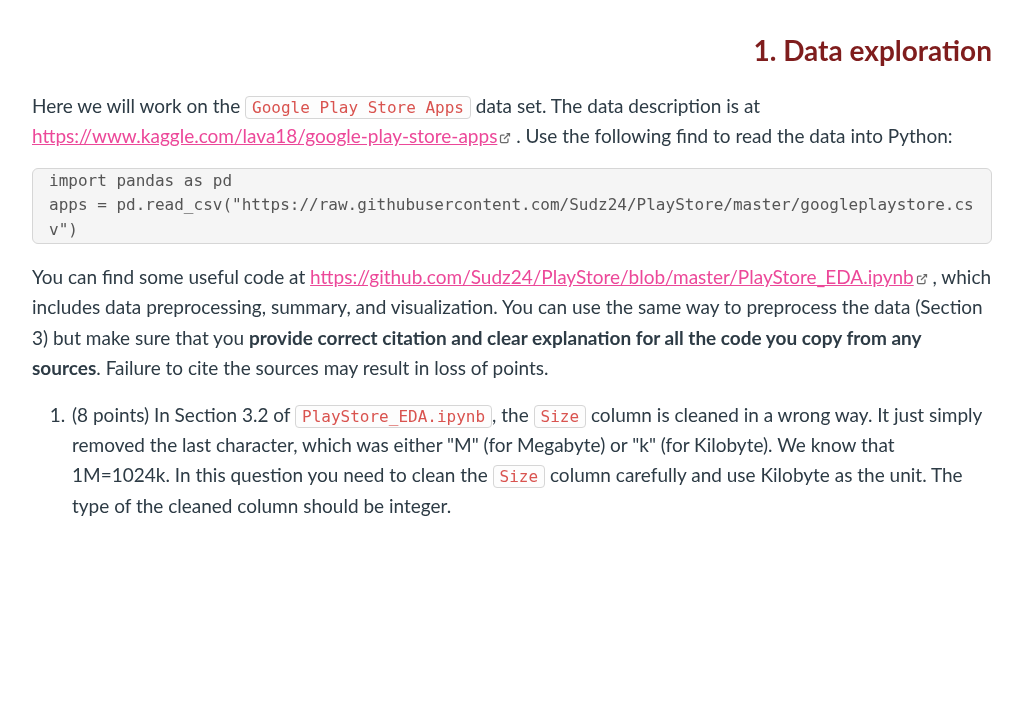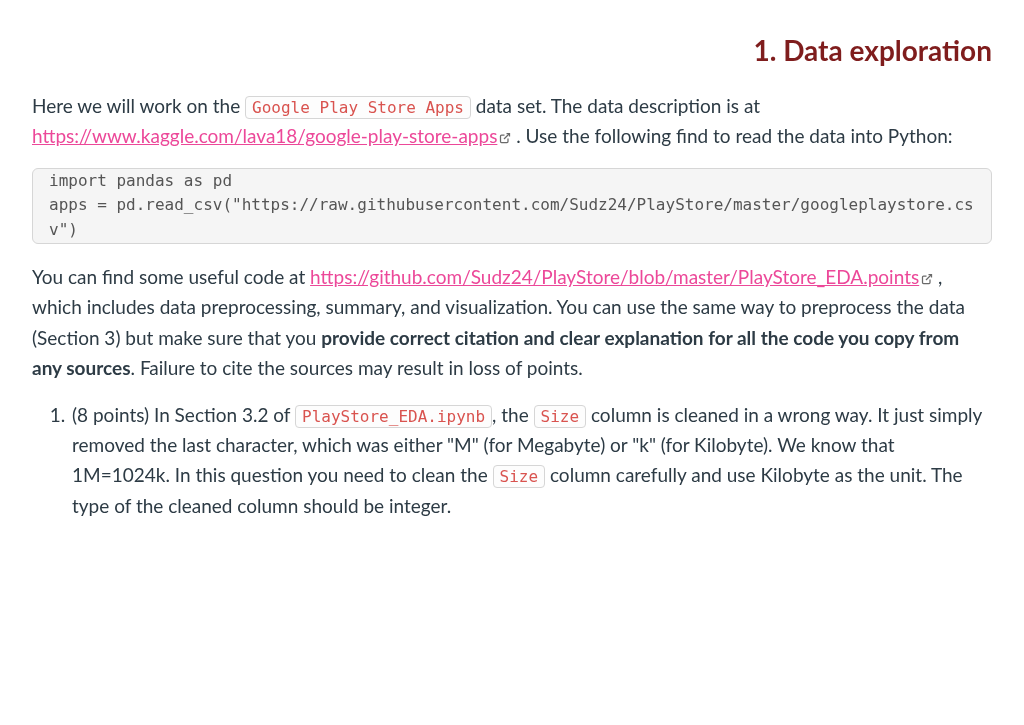--- a/index.html
+++ b/index.html
@@ -82,21 +82,21 @@
         <polyline points="15 3 21 3 21 9"></polyline>
         <line x1="10" y1="14" x2="21" y2="3"></line>
       </svg>
   </span><span> . Use the following find to read the data into Python:</span>
 </p>
 
 <pre class="code-block">import pandas as pd
 apps = pd.read_csv("https://raw.githubusercontent.com/Sudz24/PlayStore/master/googleplaystore.csv")</pre>
 
 <p>
-  <span>You can find some useful code at </span><a class="ext-link" href="#">https://github.com/Sudz24/PlayStore/blob/master/PlayStore_EDA.points</a><span class="ext-icon">
+  <span>You can find some useful code at </span><a class="ext-link" href="#">https://github.com/Sudz24/PlayStore/blob/master/PlayStore_EDA.ipynb</a><span class="ext-icon">
     <svg width="12" height="12" viewBox="0 0 24 24" fill="none" stroke="currentColor" stroke-width="2.5">
         <path d="M18 13v6a2 2 0 0 1-2 2H5a2 2 0 0 1-2-2V8a2 2 0 0 1 2-2h6"></path>
         <polyline points="15 3 21 3 21 9"></polyline>
         <line x1="10" y1="14" x2="21" y2="3"></line>
       </svg>
   </span><span> , which includes data preprocessing, summary, and visualization. You can use the same way to preprocess the data (Section 3) but make sure that you </span><strong class="emph">provide correct citation and clear explanation for all the code you copy from any sources</strong><span>. Failure to cite the sources may result in loss of points.</span>
 </p>
 
 <ol>
   <li>

